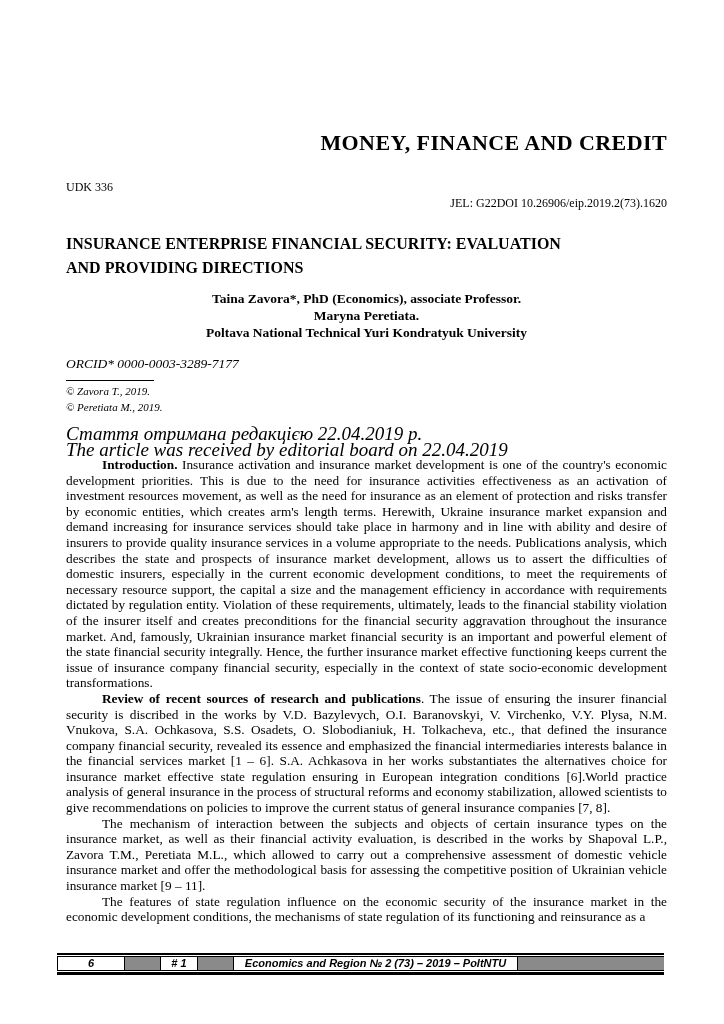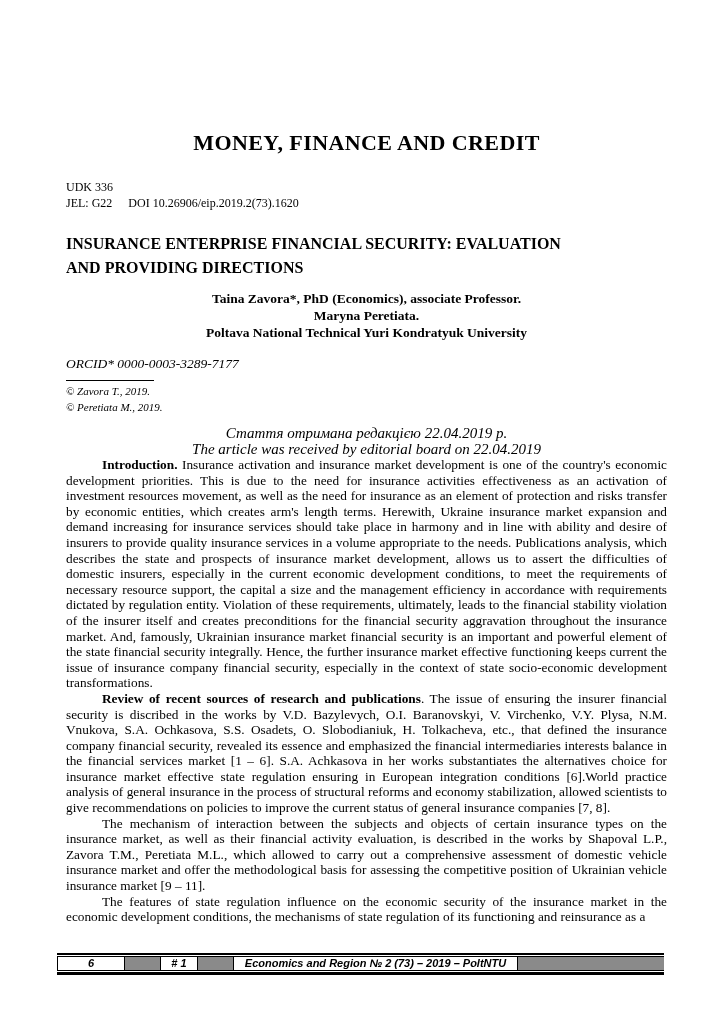--- a/index.html
+++ b/index.html
@@ -18,33 +18,32 @@
   }
   .content {
     position: absolute;
     left: 66px; top: 0;
     width: 601px;
   }
   .section-title {
     margin: 130px 0 0 0;
     font-size: 22px;
     font-weight: 700;
-    text-align: center;
+    text-align: right;
     letter-spacing: 0.4px;
     line-height: 26px;
   }
   .meta {
     margin-top: 23px;
     font-size: 12px;
     line-height: 16px;
   }
   .jel-doi-row {
     display: flex;
-    justify-content: flex-start;
-    gap: 16px;
+    justify-content: flex-end;
   }
   .article-title {
     margin: 21px 0 0 0;
     font-size: 16px;
     font-weight: 700;
     line-height: 24px;
   }
   .tline { display: block; }
   .authors {
     margin-top: 10px;
@@ -66,23 +65,22 @@
     border-top: 1.5px solid #000;
   }
   .copyright {
     font-style: italic;
     font-size: 11px;
     line-height: 15.5px;
   }
   .received {
     margin-top: 11px;
     font-style: italic;
-    font-size: 15px;
+    font-size: 19px;
     line-height: 15.5px;
-    text-align: center;
   }
   .body-text {
     font-size: 13.3px;
     line-height: 15.6px;
     text-align: justify;
   }
   .body-text p { margin: 0; text-indent: 36px; }
   .lead { font-weight: 700; }
 
   .footer {

